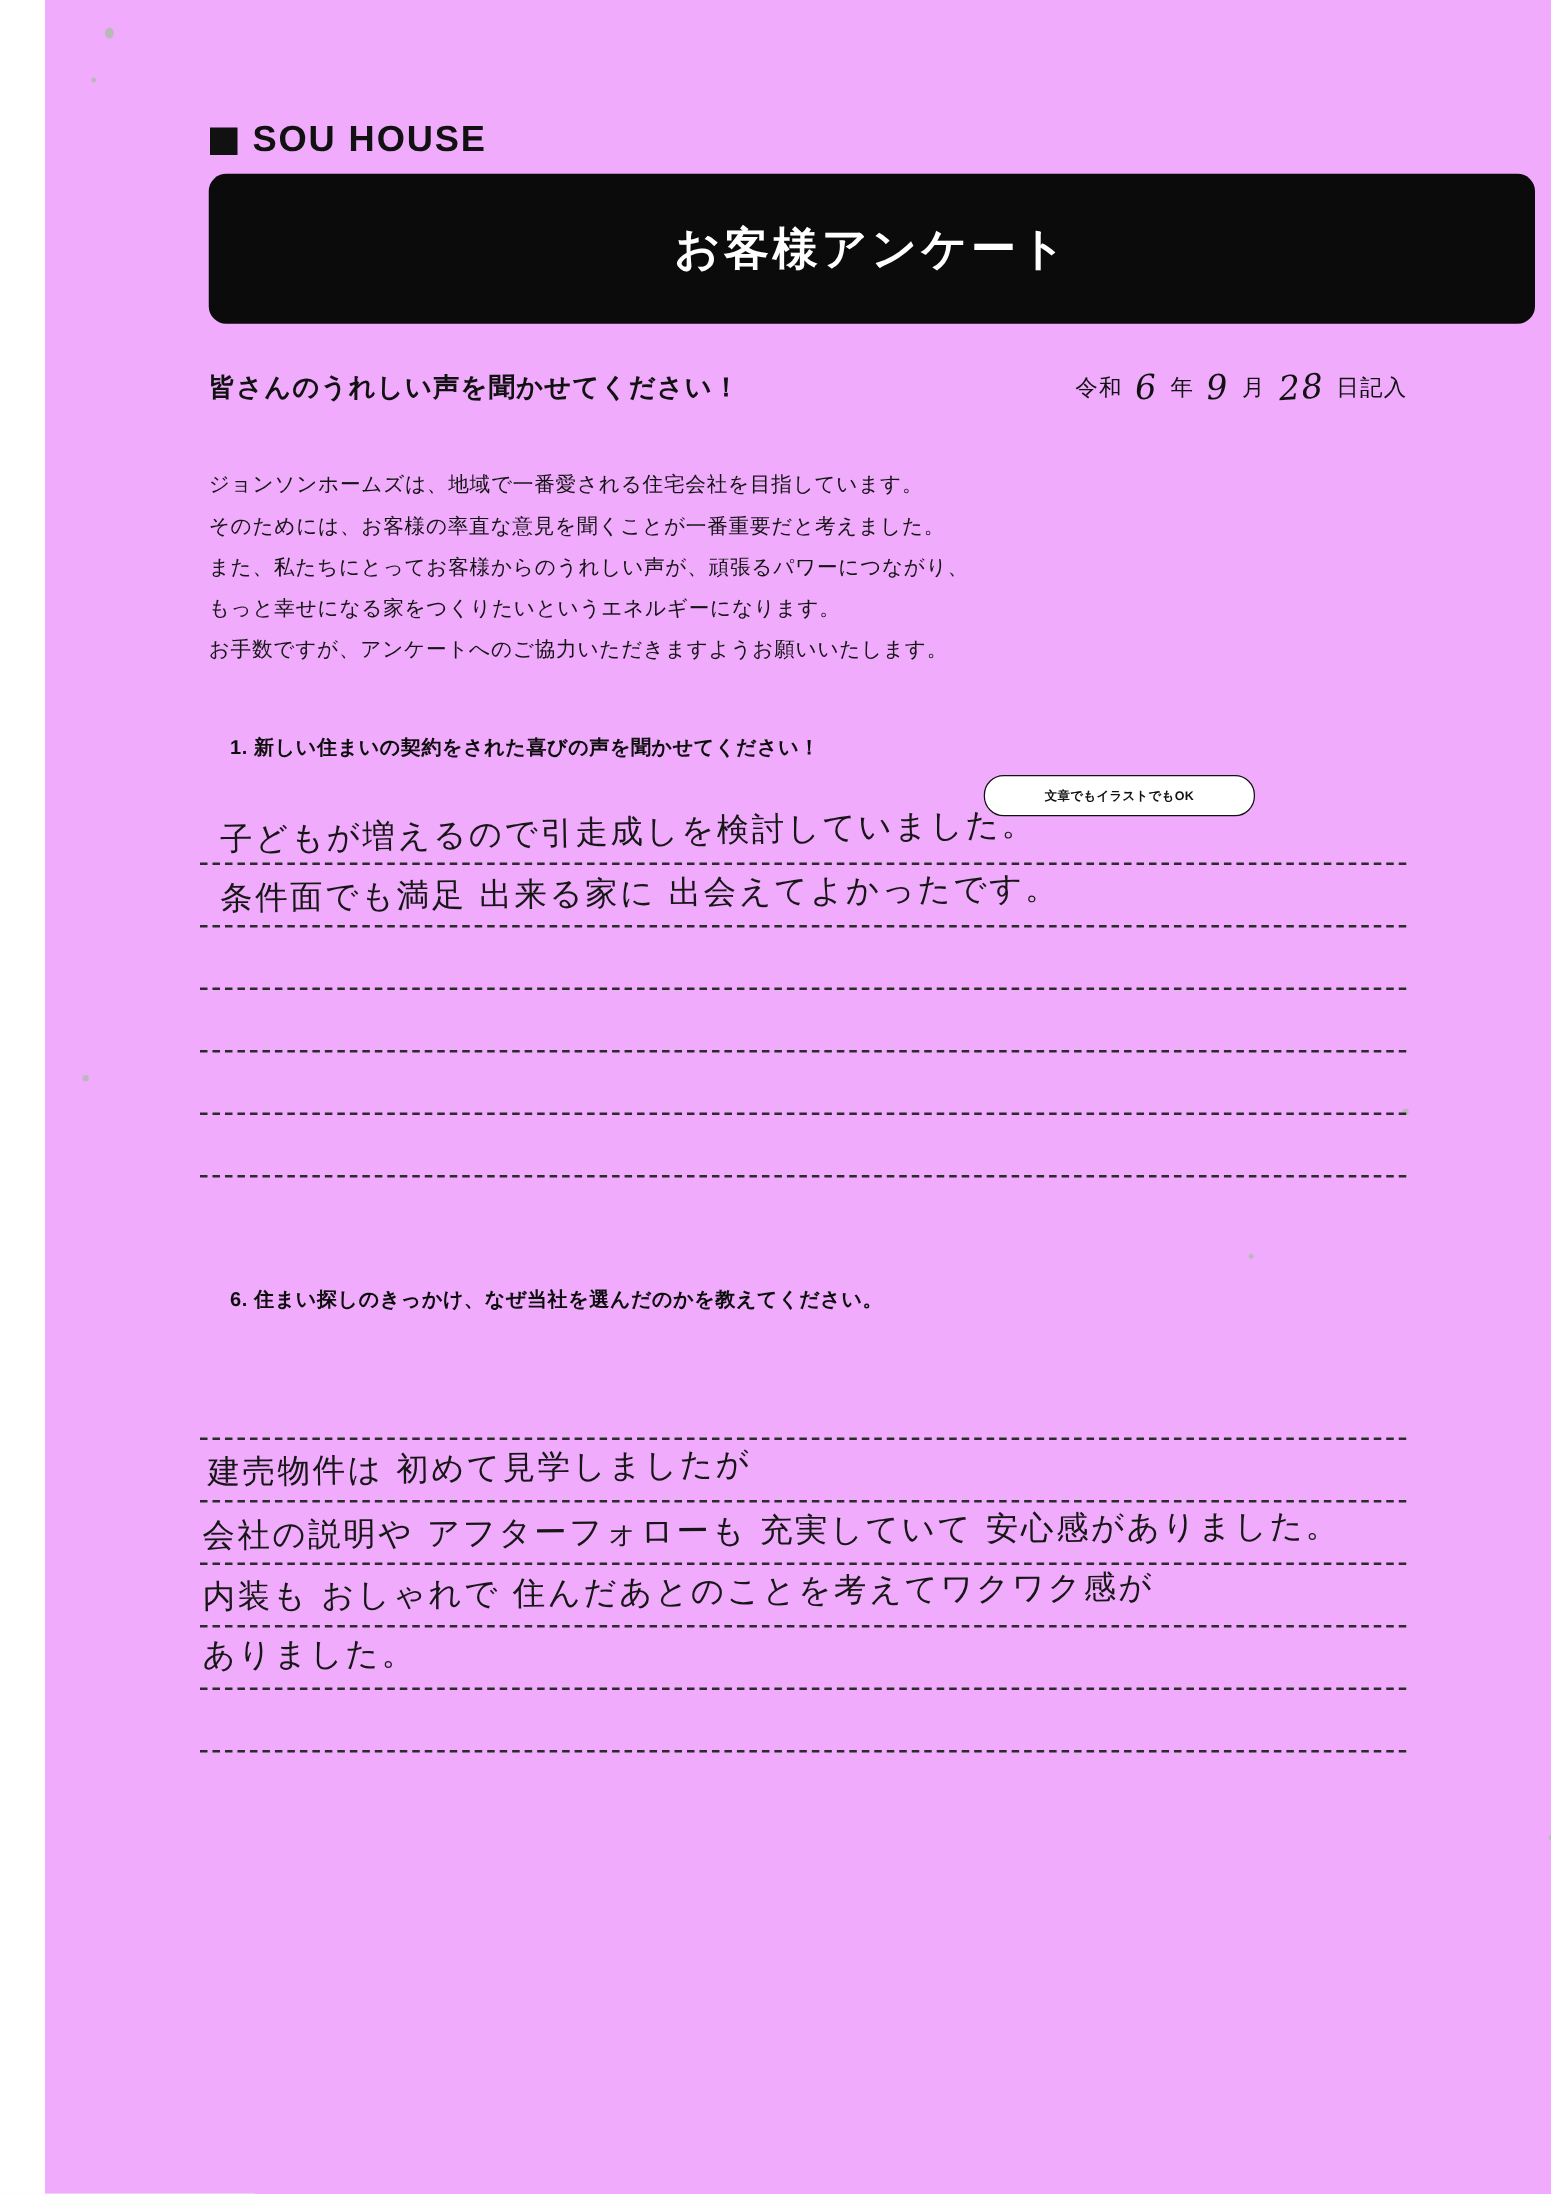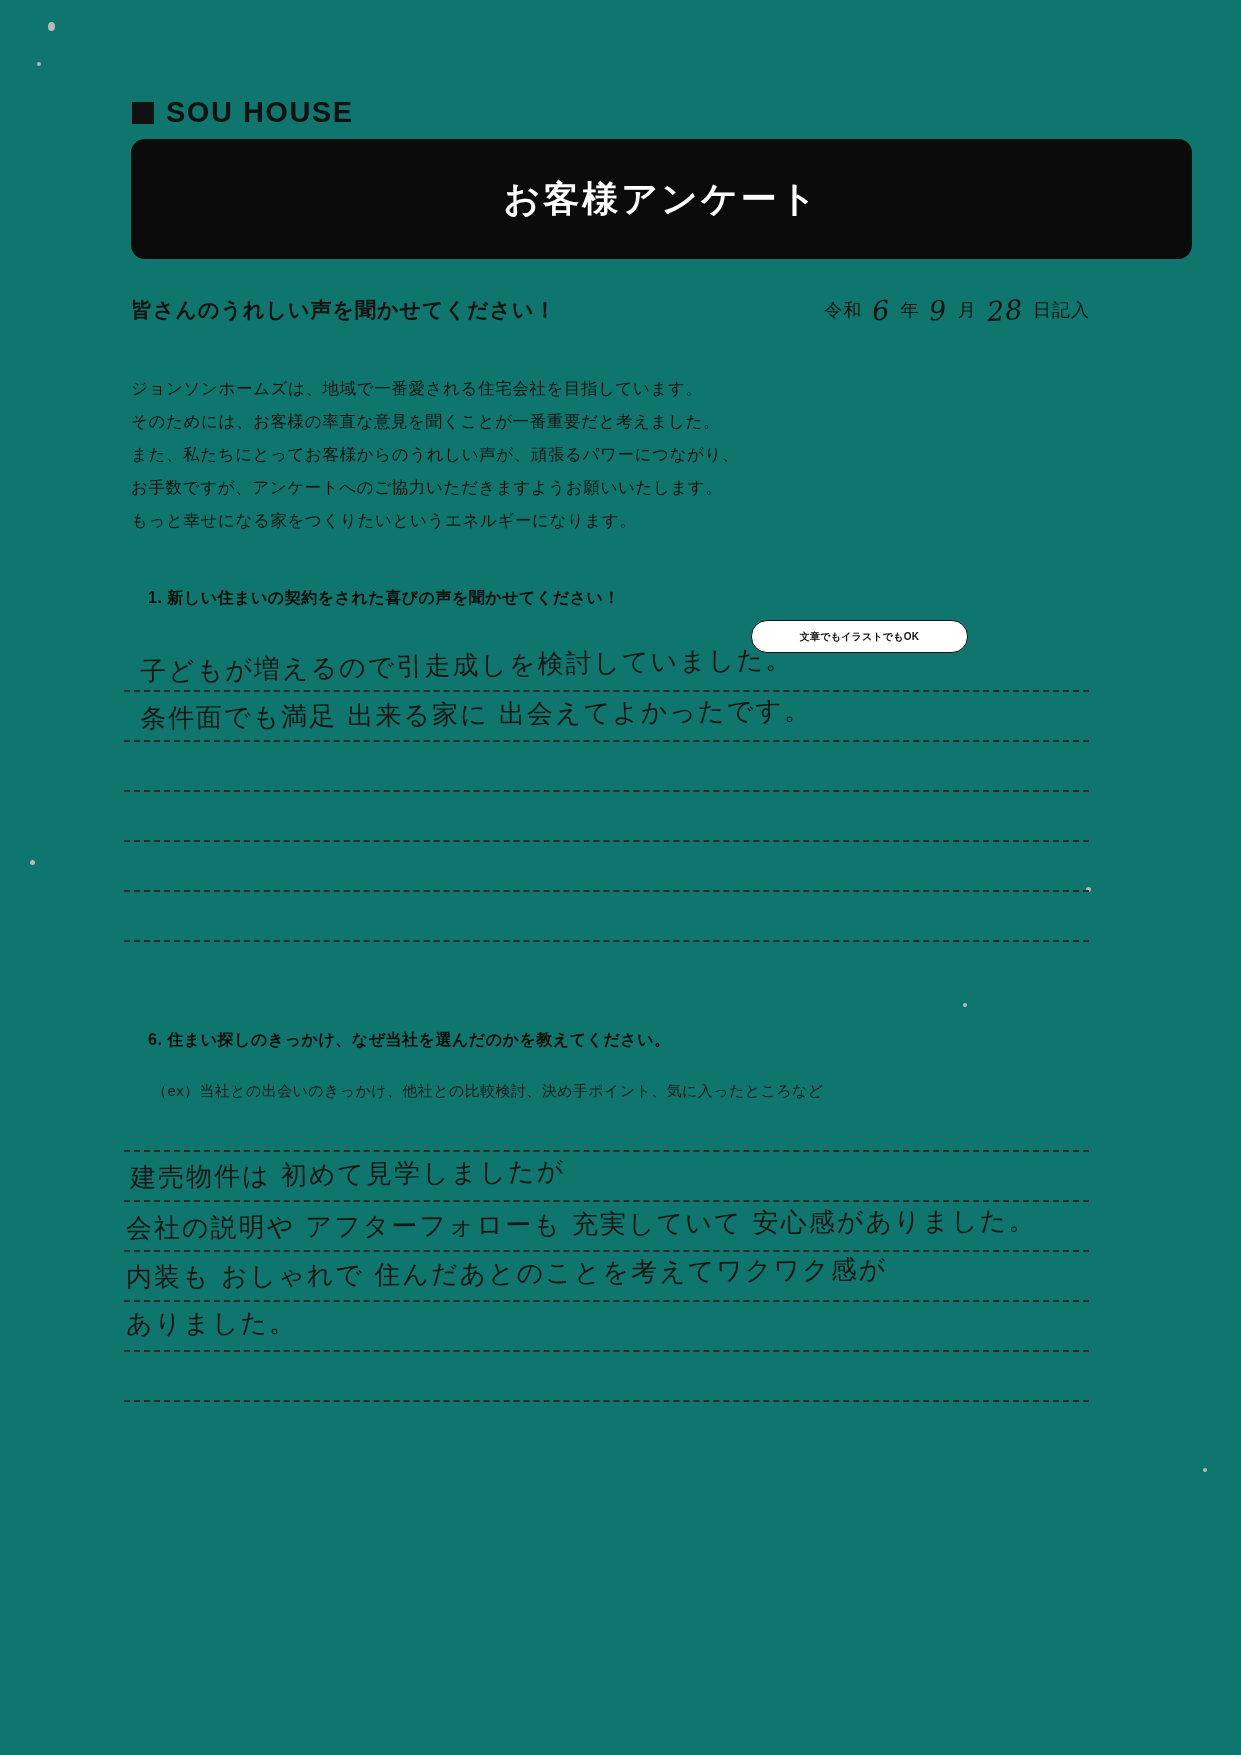--- a/index.html
+++ b/index.html
@@ -11,21 +11,22 @@
     width: 1241px;
     height: 1755px;
     position: relative;
     font-family: "Liberation Sans", sans-serif;
     color: #111;
     overflow: hidden;
   }
   .page {
     position: absolute;
     inset: 0;
-    background: #0f766e;
+    background: #f0abfc;
+    margin-left: 36px;
   }
   
   .speck {
     position: absolute;
     background: #b9b9b9;
     border-radius: 50%;
   }
 
   
   .logo-row {
@@ -217,22 +218,22 @@
       <span class="lbl">月</span>
       <span class="hand">28</span>
       <span class="lbl">日記入</span>
     </div>
   </div>
 
   <div class="para">
     <div>ジョンソンホームズは、地域で一番愛される住宅会社を目指しています。</div>
     <div>そのためには、お客様の率直な意見を聞くことが一番重要だと考えました。</div>
     <div>また、私たちにとってお客様からのうれしい声が、頑張るパワーにつながり、</div>
+    <div>もっと幸せになる家をつくりたいというエネルギーになります。</div>
     <div>お手数ですが、アンケートへのご協力いただきますようお願いいたします。</div>
-    <div>もっと幸せになる家をつくりたいというエネルギーになります。</div>
   </div>
 
   <div class="q-head q1">1. 新しい住まいの契約をされた喜びの声を聞かせてください！</div>
 
   <div class="bubble">
     <span>文章でもイラストでもOK</span>
   </div>
 
   <div class="ruled a1">
     <div class="rule" style="top:42px;"></div>
@@ -240,21 +241,20 @@
     <div class="rule" style="top:142px;"></div>
     <div class="rule" style="top:192px;"></div>
     <div class="rule" style="top:242px;"></div>
     <div class="rule" style="top:292px;"></div>
   </div>
 
   <div class="hw hw-1a">子どもが増えるので引走成しを検討していました。</div>
   <div class="hw hw-1b">条件面でも満足 出来る家に 出会えてよかったです。</div>
 
   <div class="q-head q2">6. 住まい探しのきっかけ、なぜ当社を選んだのかを教えてください。</div>
-  <div class="q-sub">（ex）当社との出会いのきっかけ、他社との比較検討、決め手ポイント、気に入ったところなど</div>
 
   <div class="ruled a2">
     <div class="rule" style="top:10px;"></div>
     <div class="rule" style="top:60px;"></div>
     <div class="rule" style="top:110px;"></div>
     <div class="rule" style="top:160px;"></div>
     <div class="rule" style="top:210px;"></div>
     <div class="rule" style="top:260px;"></div>
   </div>
 

